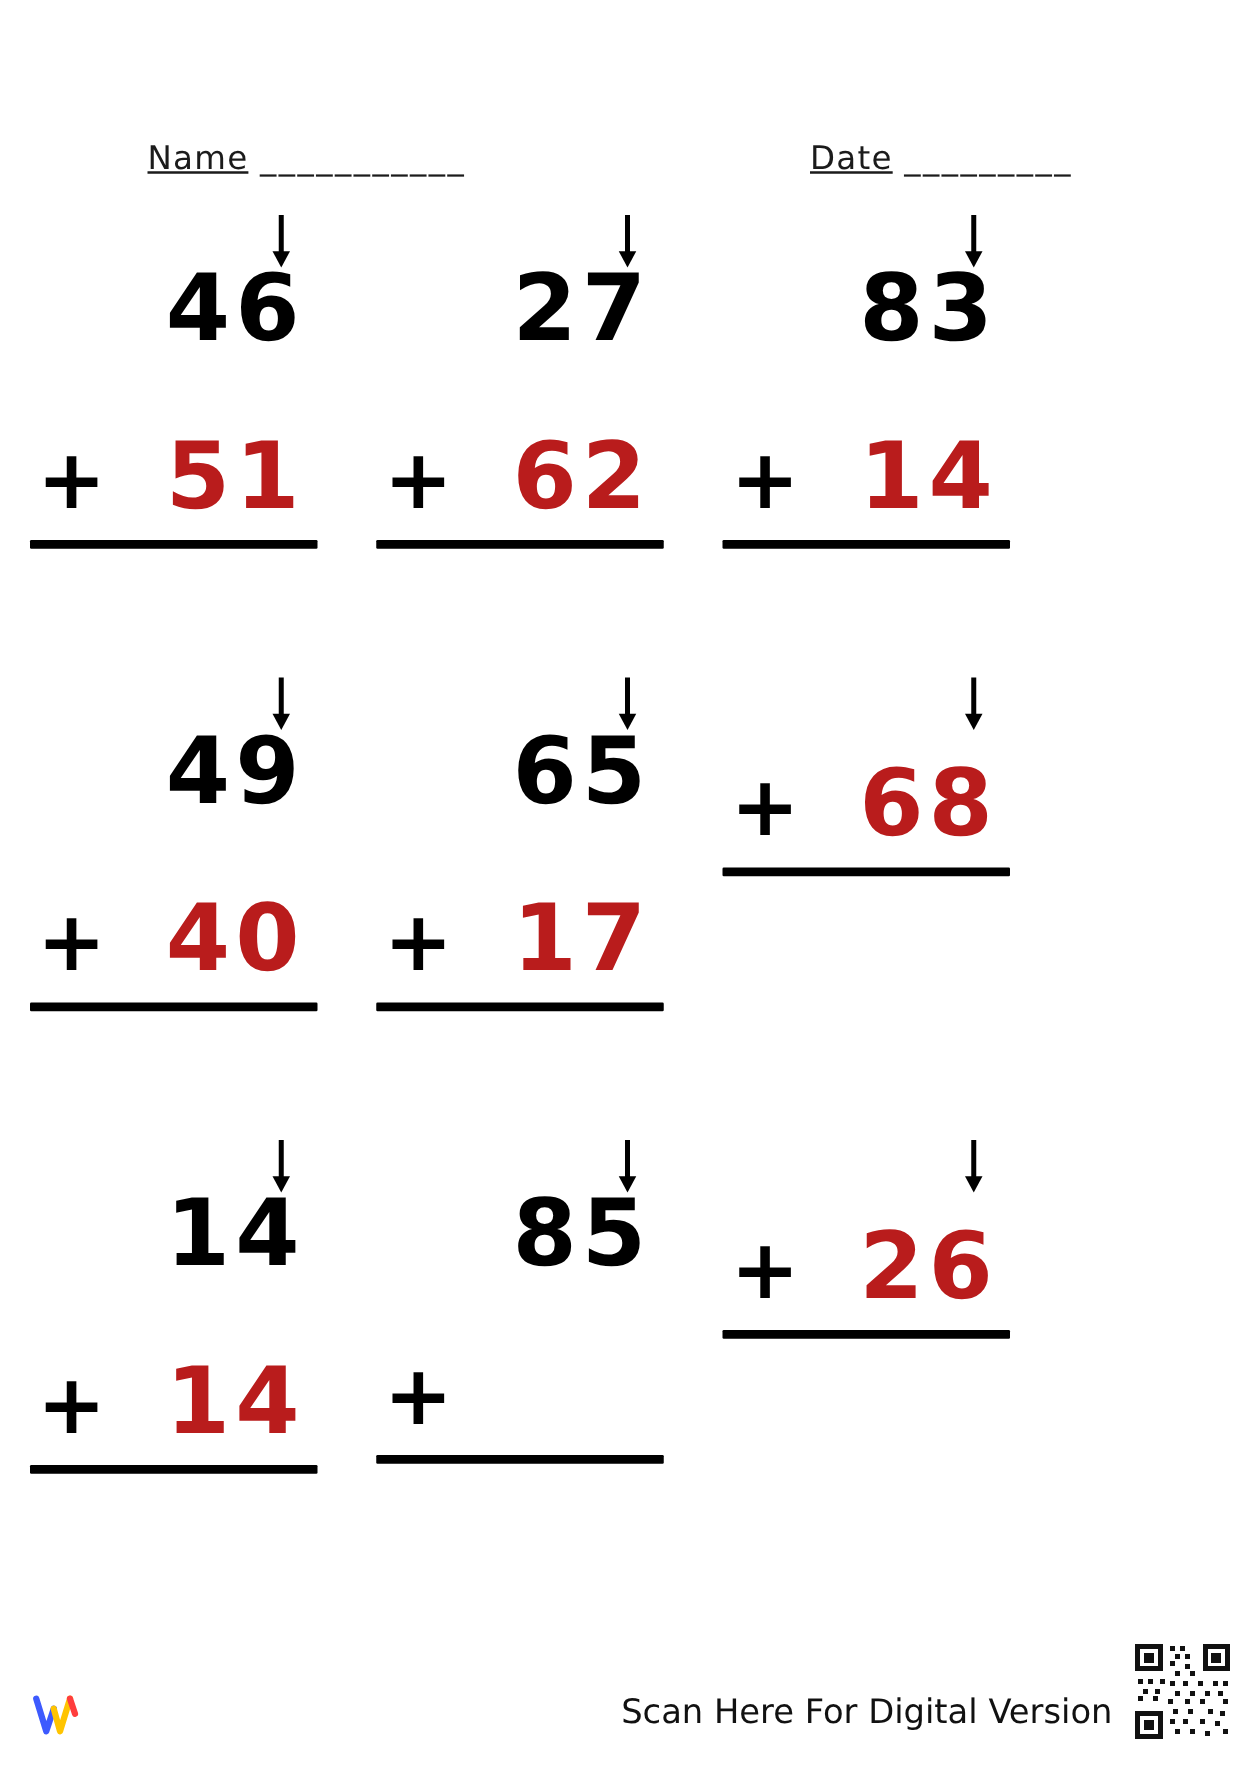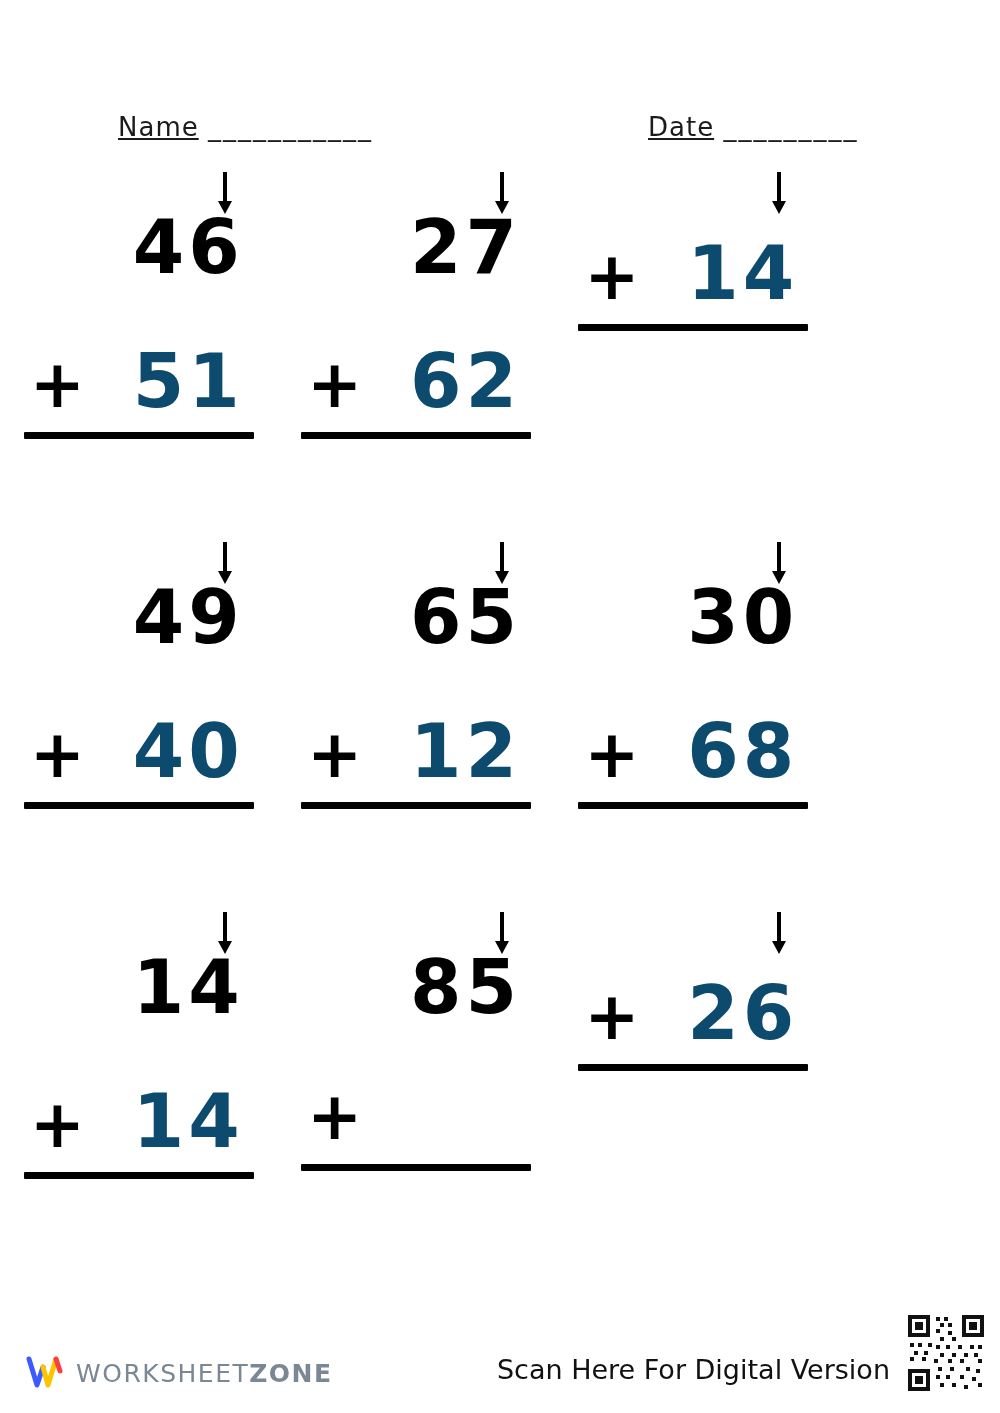--- a/index.html
+++ b/index.html
@@ -92,21 +92,21 @@
     font-size: 66px;
     line-height: 1;
     color: #000;
   }
   .addend {
     font-family: "DejaVu Sans", sans-serif;
     font-weight: 700;
     font-size: 74px;
     line-height: 1;
     letter-spacing: 4px;
-    color: #0c4a6e;
+    color: #b91c1c;
   }
   .answer-rule {
     margin-top: 14px;
     height: 7px;
     background: #000;
     width: 100%;
     border-radius: 1px;
   }
 
   
@@ -205,20 +205,21 @@
     <div class="answer-rule"></div>
   </div>
 
   <div class="problem">
     <div class="arrow">
       <svg width="22" height="46" viewBox="0 0 22 46">
           <line x1="11" y1="2" x2="11" y2="34" stroke="#000" stroke-width="4"></line>
           <polygon points="11,44 4,31 18,31" fill="#000"></polygon>
         </svg>
     </div>
+    <div class="num-line top-num">83</div>
     <div class="bottom-row">
       <span class="plus">+</span>
       <span class="addend">14</span>
     </div>
     <div class="answer-rule"></div>
   </div>
 
   <div class="problem">
     <div class="arrow">
       <svg width="22" height="46" viewBox="0 0 22 46">
@@ -237,33 +238,32 @@
   <div class="problem">
     <div class="arrow">
       <svg width="22" height="46" viewBox="0 0 22 46">
           <line x1="11" y1="2" x2="11" y2="34" stroke="#000" stroke-width="4"></line>
           <polygon points="11,44 4,31 18,31" fill="#000"></polygon>
         </svg>
     </div>
     <div class="num-line top-num">65</div>
     <div class="bottom-row">
       <span class="plus">+</span>
-      <span class="addend">12</span>
-    </div>
-    <div class="answer-rule"></div>
-  </div>
-
-  <div class="problem">
-    <div class="arrow">
-      <svg width="22" height="46" viewBox="0 0 22 46">
-          <line x1="11" y1="2" x2="11" y2="34" stroke="#000" stroke-width="4"></line>
-          <polygon points="11,44 4,31 18,31" fill="#000"></polygon>
-        </svg>
-    </div>
-    <div class="num-line top-num">30</div>
+      <span class="addend">17</span>
+    </div>
+    <div class="answer-rule"></div>
+  </div>
+
+  <div class="problem">
+    <div class="arrow">
+      <svg width="22" height="46" viewBox="0 0 22 46">
+          <line x1="11" y1="2" x2="11" y2="34" stroke="#000" stroke-width="4"></line>
+          <polygon points="11,44 4,31 18,31" fill="#000"></polygon>
+        </svg>
+    </div>
     <div class="bottom-row">
       <span class="plus">+</span>
       <span class="addend">68</span>
     </div>
     <div class="answer-rule"></div>
   </div>
 
   <div class="problem">
     <div class="arrow">
       <svg width="22" height="46" viewBox="0 0 22 46">
@@ -311,23 +311,20 @@
 
 <div class="footer">
 
   <div class="logo">
     <span class="logo-mark">
       <svg width="40" height="40" viewBox="0 0 40 40">
         <path d="M3 6 L11 32 L17 14" fill="none" stroke="#3d5afe" stroke-width="5" stroke-linecap="round" stroke-linejoin="round"></path>
         <path d="M17 14 L22 32 L30 6" fill="none" stroke="#ffc400" stroke-width="5" stroke-linecap="round" stroke-linejoin="round"></path>
         <path d="M30 6 L34 18" fill="none" stroke="#ff3d3d" stroke-width="5" stroke-linecap="round" stroke-linejoin="round"></path>
       </svg>
-    </span>
-    <span class="logo-text">
-      <span>WORKSHEET</span><span class="bold">ZONE</span>
     </span>
   </div>
 
   <div class="scan-text">Scan Here For Digital Version</div>
 
   <div class="qr">
     <svg width="84" height="84" viewBox="0 0 84 84" shape-rendering="crispEdges">
       <rect x="0" y="0" width="84" height="84" fill="#fff"></rect>
 
       <rect x="4" y="4" width="22" height="22" fill="#111"></rect>

